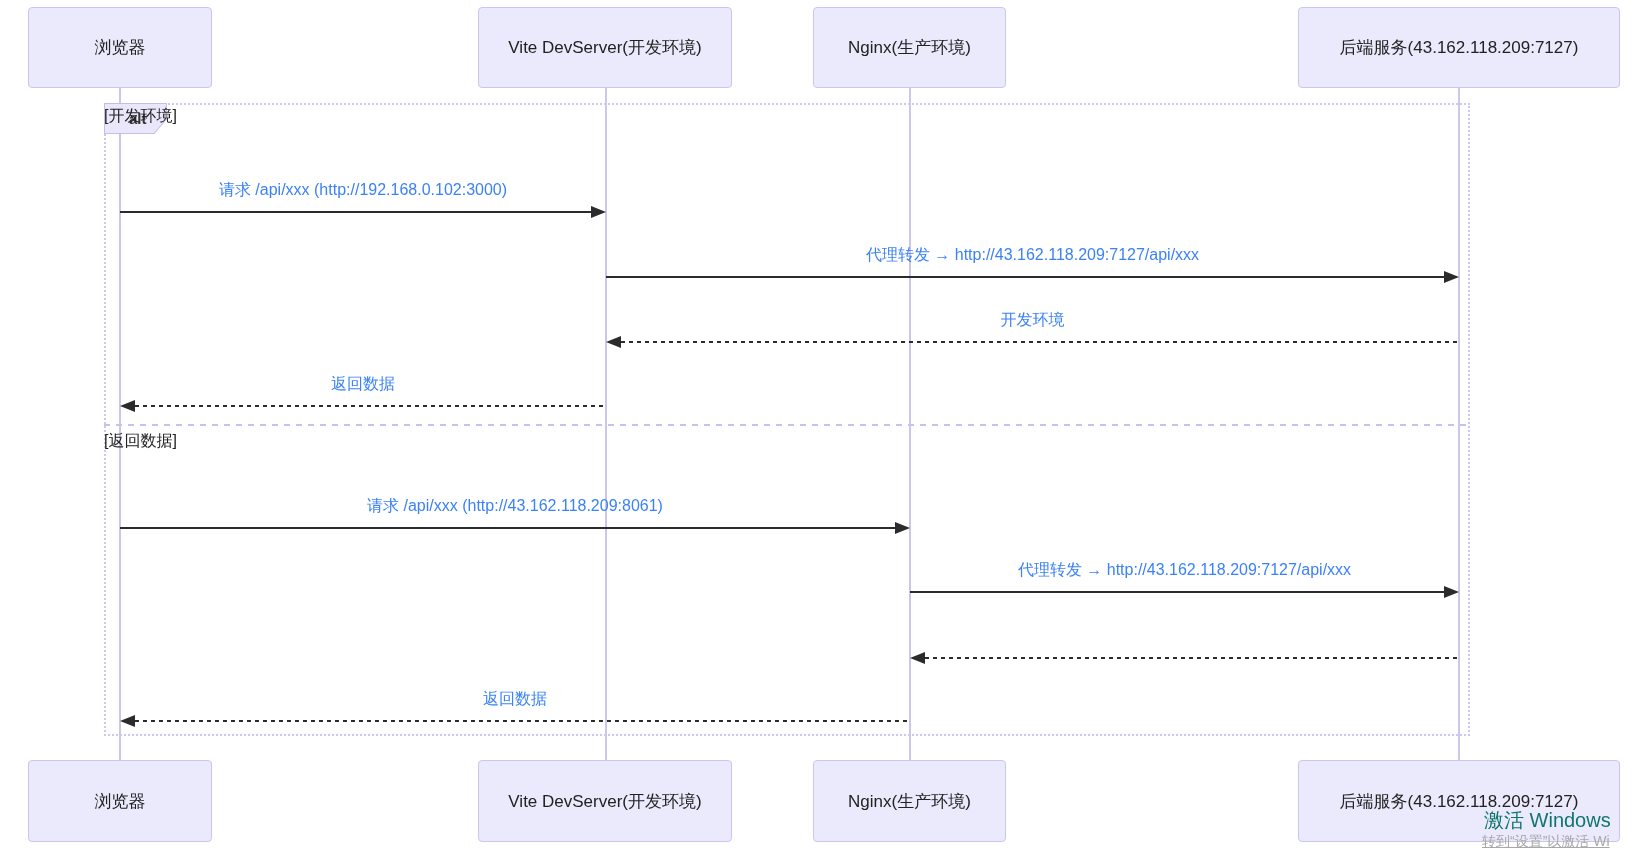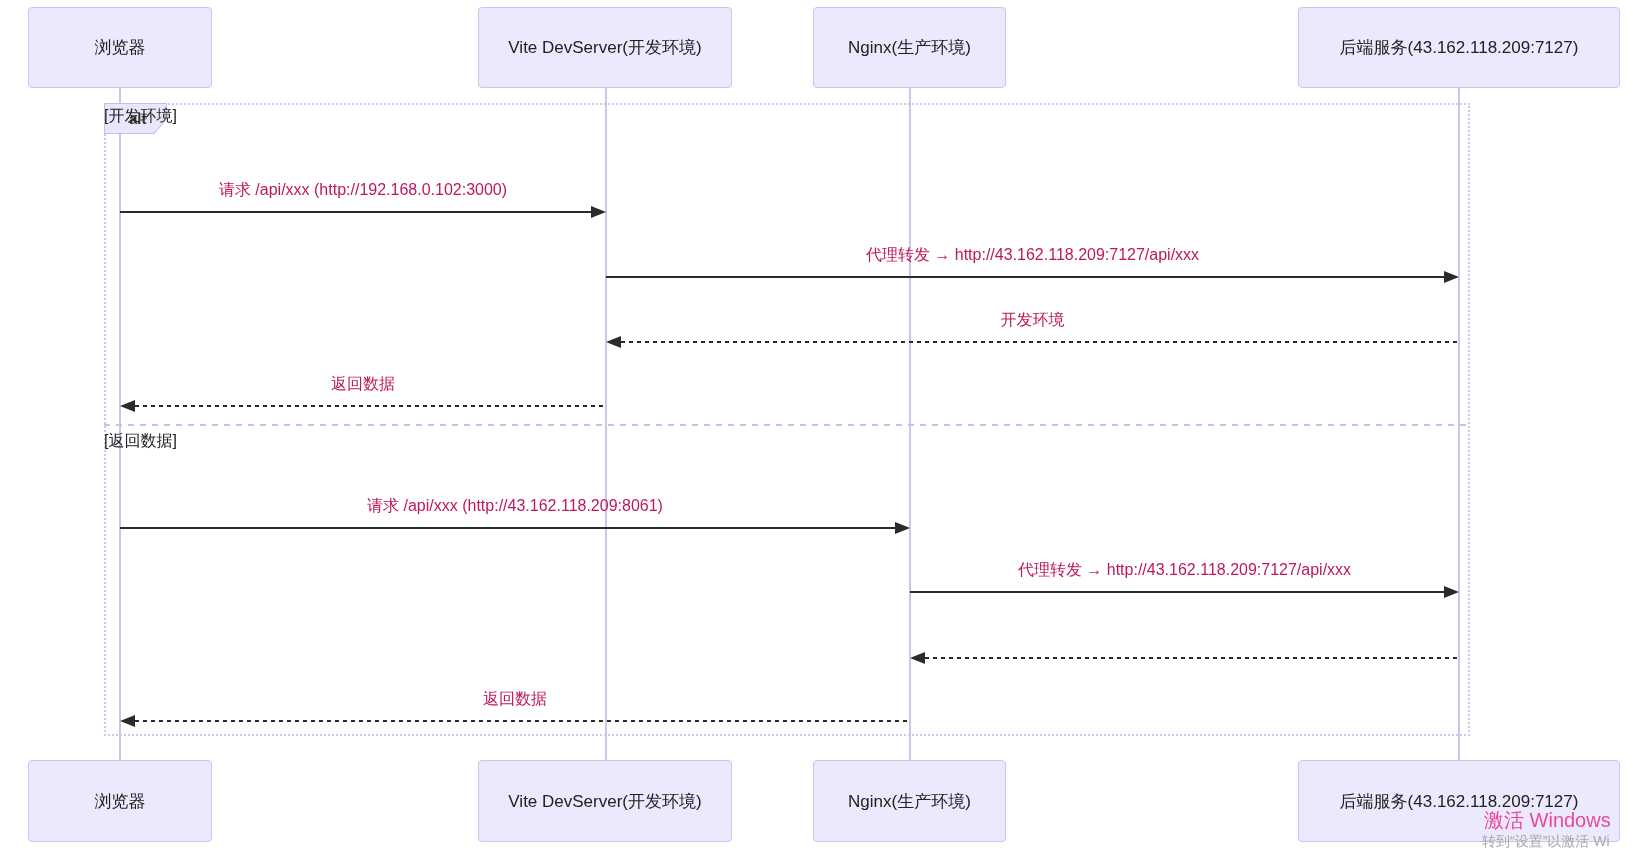--- a/index.html
+++ b/index.html
@@ -22,32 +22,32 @@
   .alt-tab{position:absolute;background:#EAE7FB;z-index:3;
         clip-path:polygon(0 0,100% 0,100% 52%,80% 100%,0 100%);
         display:flex;align-items:center;padding-left:24px;box-sizing:border-box;
         font-size:15px;font-weight:600;color:#333;}
   .section-label{position:absolute;text-align:left;font-size:16px;font-weight:500;
         color:#222;z-index:3;}
   .divider{position:absolute;height:2px;z-index:2;
         background:repeating-linear-gradient(90deg,#C9C0F0 0 6px,transparent 6px 12px);}
 
   
-  .msg-text{position:absolute;text-align:center;font-size:16px;color:#be185d;z-index:3;
+  .msg-text{position:absolute;text-align:center;font-size:16px;color:#3b82f6;z-index:3;
         white-space:nowrap;}
   .mline{position:absolute;height:2px;background:#2b2b2b;z-index:3;}
   .mline.dashed{background:repeating-linear-gradient(90deg,#2b2b2b 0 4px,transparent 4px 8px);}
   .ahead{position:absolute;width:0;height:0;border-top:6px solid transparent;
         border-bottom:6px solid transparent;z-index:3;}
   .ahead.right{border-left:15px solid #2b2b2b;}
   .ahead.left{border-right:15px solid #2b2b2b;}
 
   
-  .wm1{position:absolute;font-size:20px;color:#ec4899;white-space:nowrap;z-index:6;}
-  .wm2{position:absolute;font-size:14px;color:#a8a8a8;white-space:nowrap;z-index:6;}
+  .wm1{position:absolute;font-size:20px;color:#0f766e;white-space:nowrap;z-index:6;}
+  .wm2{position:absolute;font-size:14px;color:#a8a8a8;white-space:nowrap;z-index:6;text-decoration:underline;}
 </style>
 </head>
 <body>
 
 <div class="canvas">
 
   <div class="lifeline" style="left:119px;top:88px;height:672px;"></div>
   <div class="lifeline" style="left:605px;top:88px;height:672px;"></div>
   <div class="lifeline" style="left:909px;top:88px;height:672px;"></div>
   <div class="lifeline" style="left:1458px;top:88px;height:672px;"></div>

